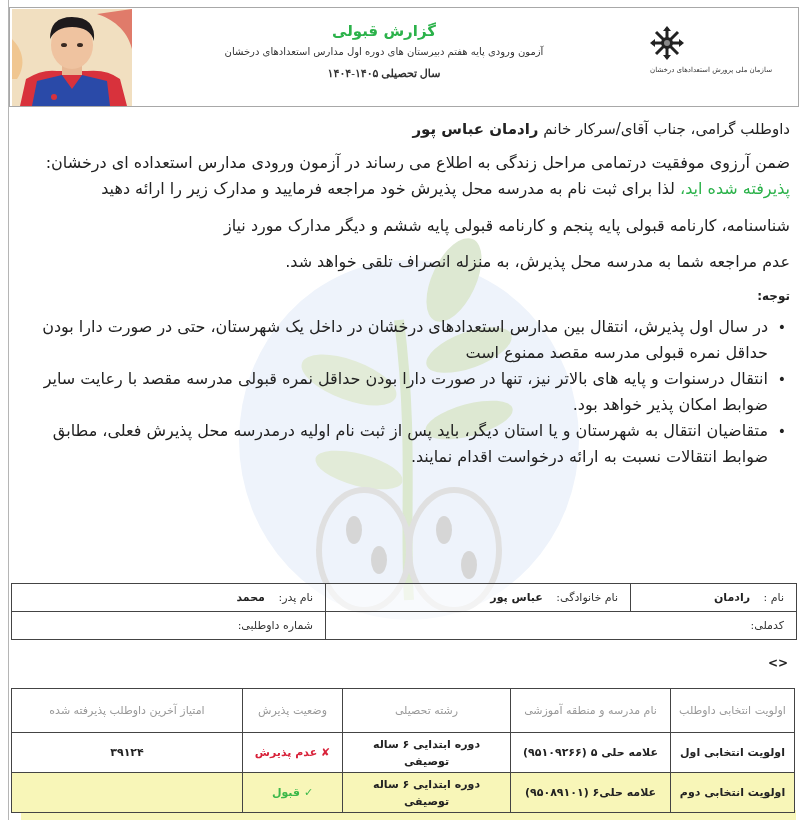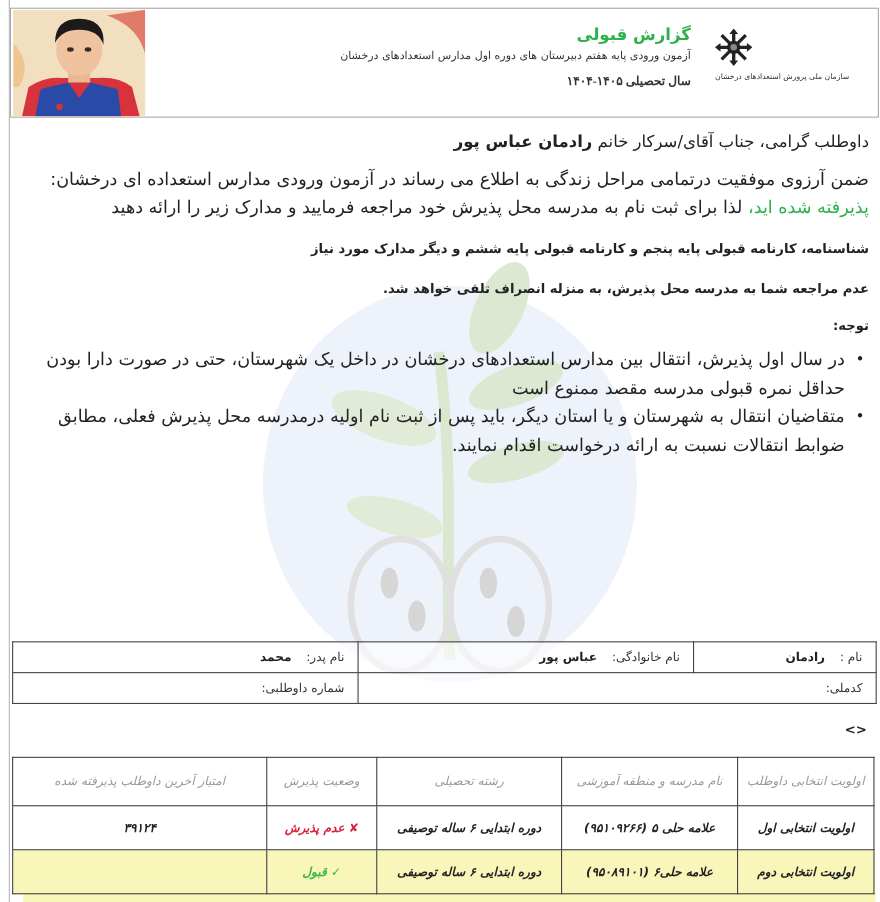--- a/index.html
+++ b/index.html
@@ -22,40 +22,40 @@
     .header {
       position: absolute; left: 0; top: 7px; width: 790px; height: 100px;
       border: 1px solid #a8a8a8; background: #fff; z-index: 1;
     }
     .photo {
       position: absolute; left: 2px; top: 1px; width: 120px; height: 97px;
       overflow: hidden; background: #f3e2c4;
     }
     .header-center {
       position: absolute; left: 130px; right: 170px; top: 0; height: 100px;
-      text-align: right; direction: rtl;
+      text-align: center; direction: rtl;
     }
     .h-title { margin-top: 14px; font-size: 15px; font-weight: bold; color: #2bb24a; }
     .h-sub { margin-top: 6px; font-size: 10px; color: #333; }
     .h-year { margin-top: 10px; font-size: 11px; font-weight: bold; color: #333; font-family: Liberation Serif, serif; }
     .logo {
       position: absolute; right: 18px; top: 18px; width: 130px; height: 64px; text-align: left;
     }
     .logo-text { font-size: 7px; color: #333; margin-top: 2px; }
 
     
     .content {
       position: absolute; left: 10px; right: 10px; top: 118px;
       direction: rtl; text-align: right; z-index: 1;
     }
     .greeting { font-size: 15px; margin-bottom: 10px; line-height: 22px; }
     .greeting b { font-weight: bold; }
     .para { font-size: 16px; line-height: 26px; }
     .green { color: #2bb24a; }
-    .docs { font-size: 12px; line-height: 36px; margin-top: 6px; font-weight: bold; }
+    .docs { font-size: 16px; line-height: 36px; margin-top: 6px; }
     .note-title { font-size: 12px; font-weight: bold; margin-top: 2px; line-height: 28px; }
     ul.notes { list-style: none; padding-right: 0; margin-top: 4px; }
     ul.notes li {
       position: relative; font-size: 16px; line-height: 26px;
       padding-right: 22px; padding-left: 12px; margin-bottom: 0;
     }
     ul.notes li::before {
       content: "\2022"; position: absolute; right: 4px; top: 0; font-size: 14px;
     }
 
@@ -75,21 +75,21 @@
       position: absolute; right: 12px; top: 656px; font-size: 12px; font-weight: bold;
       color: #222; z-index: 1; direction: ltr;
     }
 
     
     .result-table {
       position: absolute; left: 2px; top: 688px; width: 784px;
       border-collapse: collapse; direction: rtl; z-index: 1;
     }
     .result-table th, .result-table td {
-      border: 1.5px solid #444; text-align: center; font-size: 11px; padding: 0 6px; font-style: italic;
+      border: 1.5px solid #444; text-align: center; font-size: 11px; padding: 0 6px;
     }
     .result-table th {
       height: 44px; font-weight: normal; color: #999; line-height: 16px; background: #fff;
     }
     .result-table td { height: 40px; font-weight: bold; line-height: 17px; background: #fff; }
     .result-table tr.hl td { background: #f8f6b8; font-weight: bold; }
     .rejected { color: #d8223a; }
     .accepted { color: #3cb84a; }
     .yellow-tail {
       position: absolute; left: 12px; top: 810px; width: 775px; height: 10px; background: #f8f6b8; z-index: 0;
@@ -163,20 +163,21 @@
       <span>داوطلب گرامی، جناب آقای/سرکار خانم </span><b>رادمان عباس پور</b>
     </div>
     <div class="para">
       <span>ضمن آرزوی موفقیت درتمامی مراحل زندگی به اطلاع می رساند در آزمون ورودی مدارس استعداده ای درخشان: </span><span class="green">پذیرفته شده اید،</span><span> لذا برای ثبت نام به مدرسه محل پذیرش خود مراجعه فرمایید و مدارک زیر را ارائه دهید</span>
     </div>
     <div class="docs">شناسنامه، کارنامه قبولی پایه پنجم و کارنامه قبولی پایه ششم و دیگر مدارک مورد نیاز</div>
     <div class="docs" style="margin-top:0">عدم مراجعه شما به مدرسه محل پذیرش، به منزله انصراف تلقی خواهد شد.</div>
     <div class="note-title">توجه:</div>
     <ul class="notes">
       <li>در سال اول پذیرش، انتقال بین مدارس استعدادهای درخشان در داخل یک شهرستان، حتی در صورت دارا بودن حداقل نمره قبولی مدرسه مقصد ممنوع است</li>
+      <li>انتقال درسنوات و پایه های بالاتر نیز، تنها در صورت دارا بودن حداقل نمره قبولی مدرسه مقصد با رعایت سایر ضوابط امکان پذیر خواهد بود.</li>
       <li>متقاضیان انتقال به شهرستان و یا استان دیگر، باید پس از ثبت نام اولیه درمدرسه محل پذیرش فعلی، مطابق ضوابط انتقالات نسبت به ارائه درخواست اقدام نمایند.</li>
     </ul>
   </div>
 
   <table class="info-table">
     <tbody>
         <tr>
       <td style="width:166px">
         <span class="lbl">نام :</span>
         <span class="val">رادمان</span>

